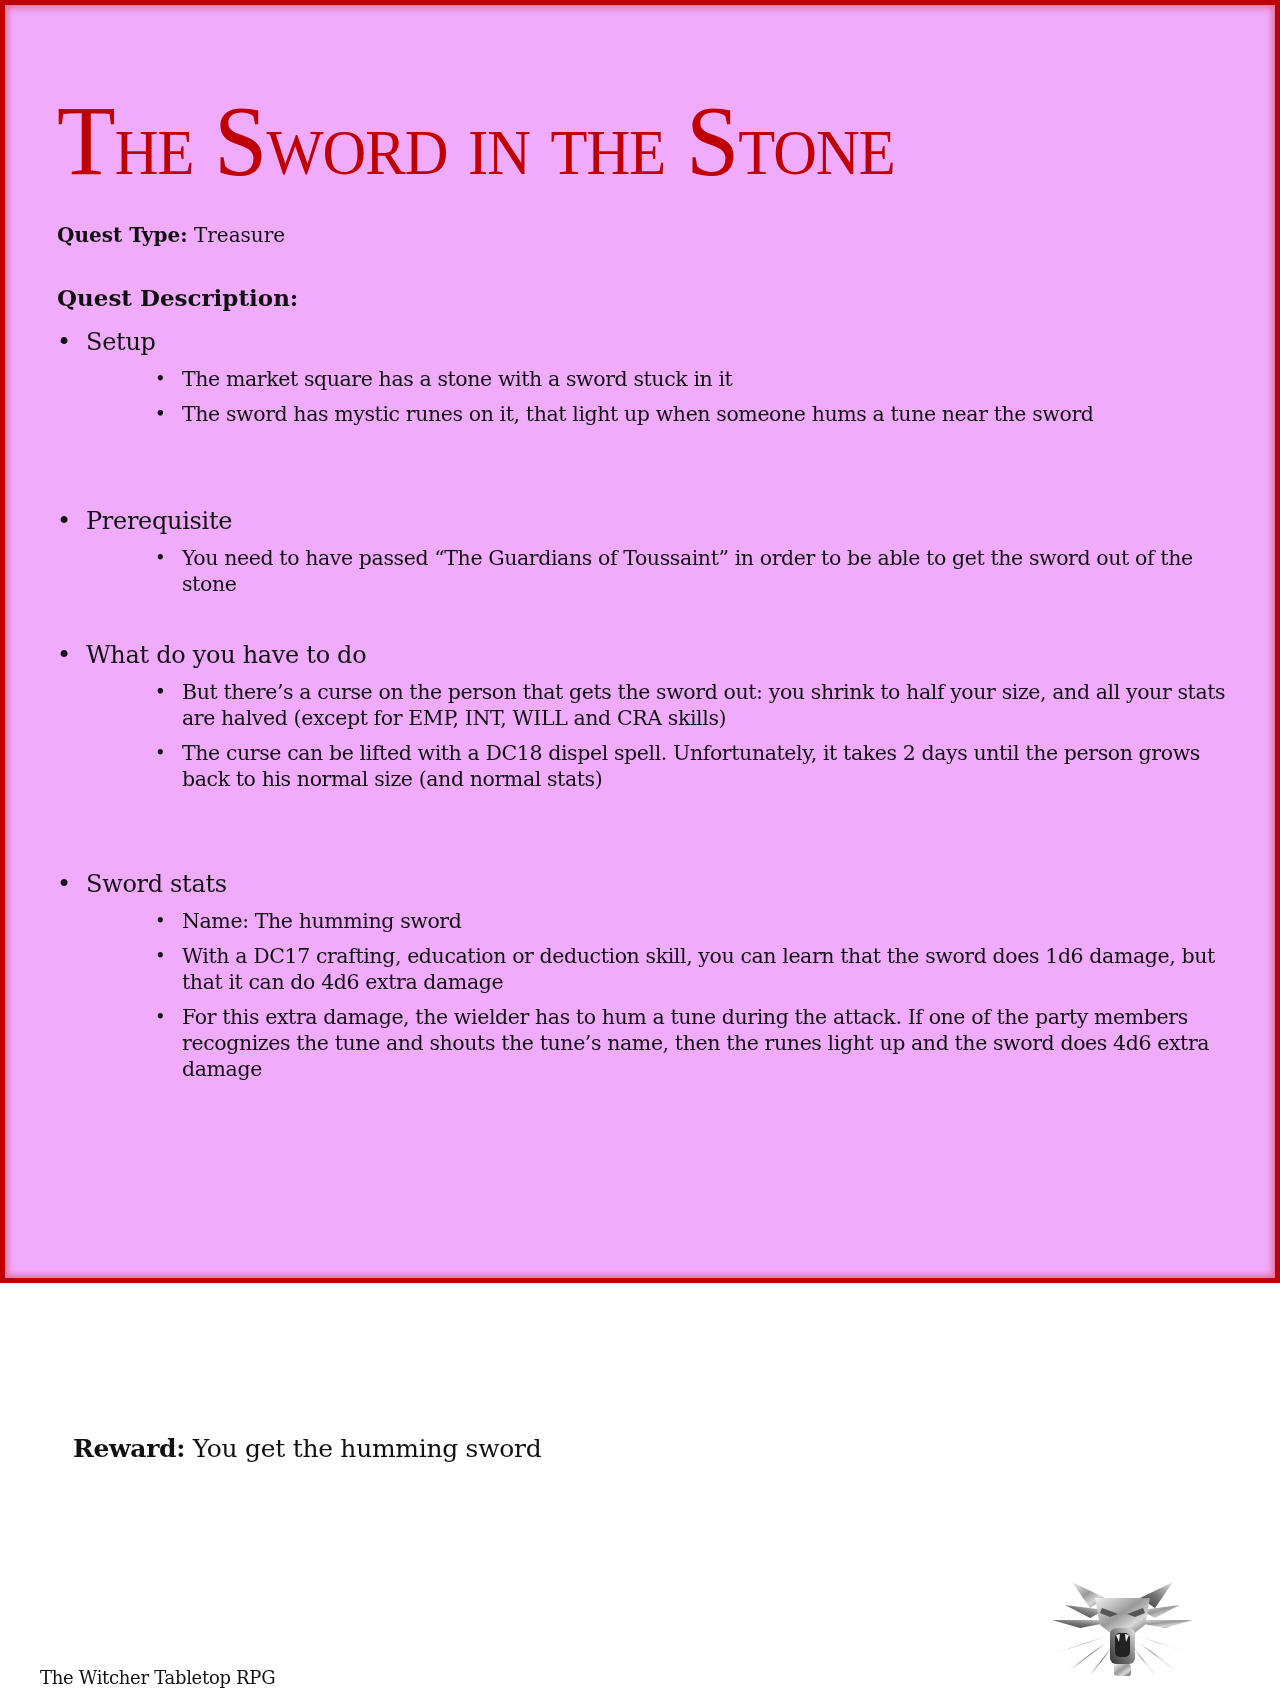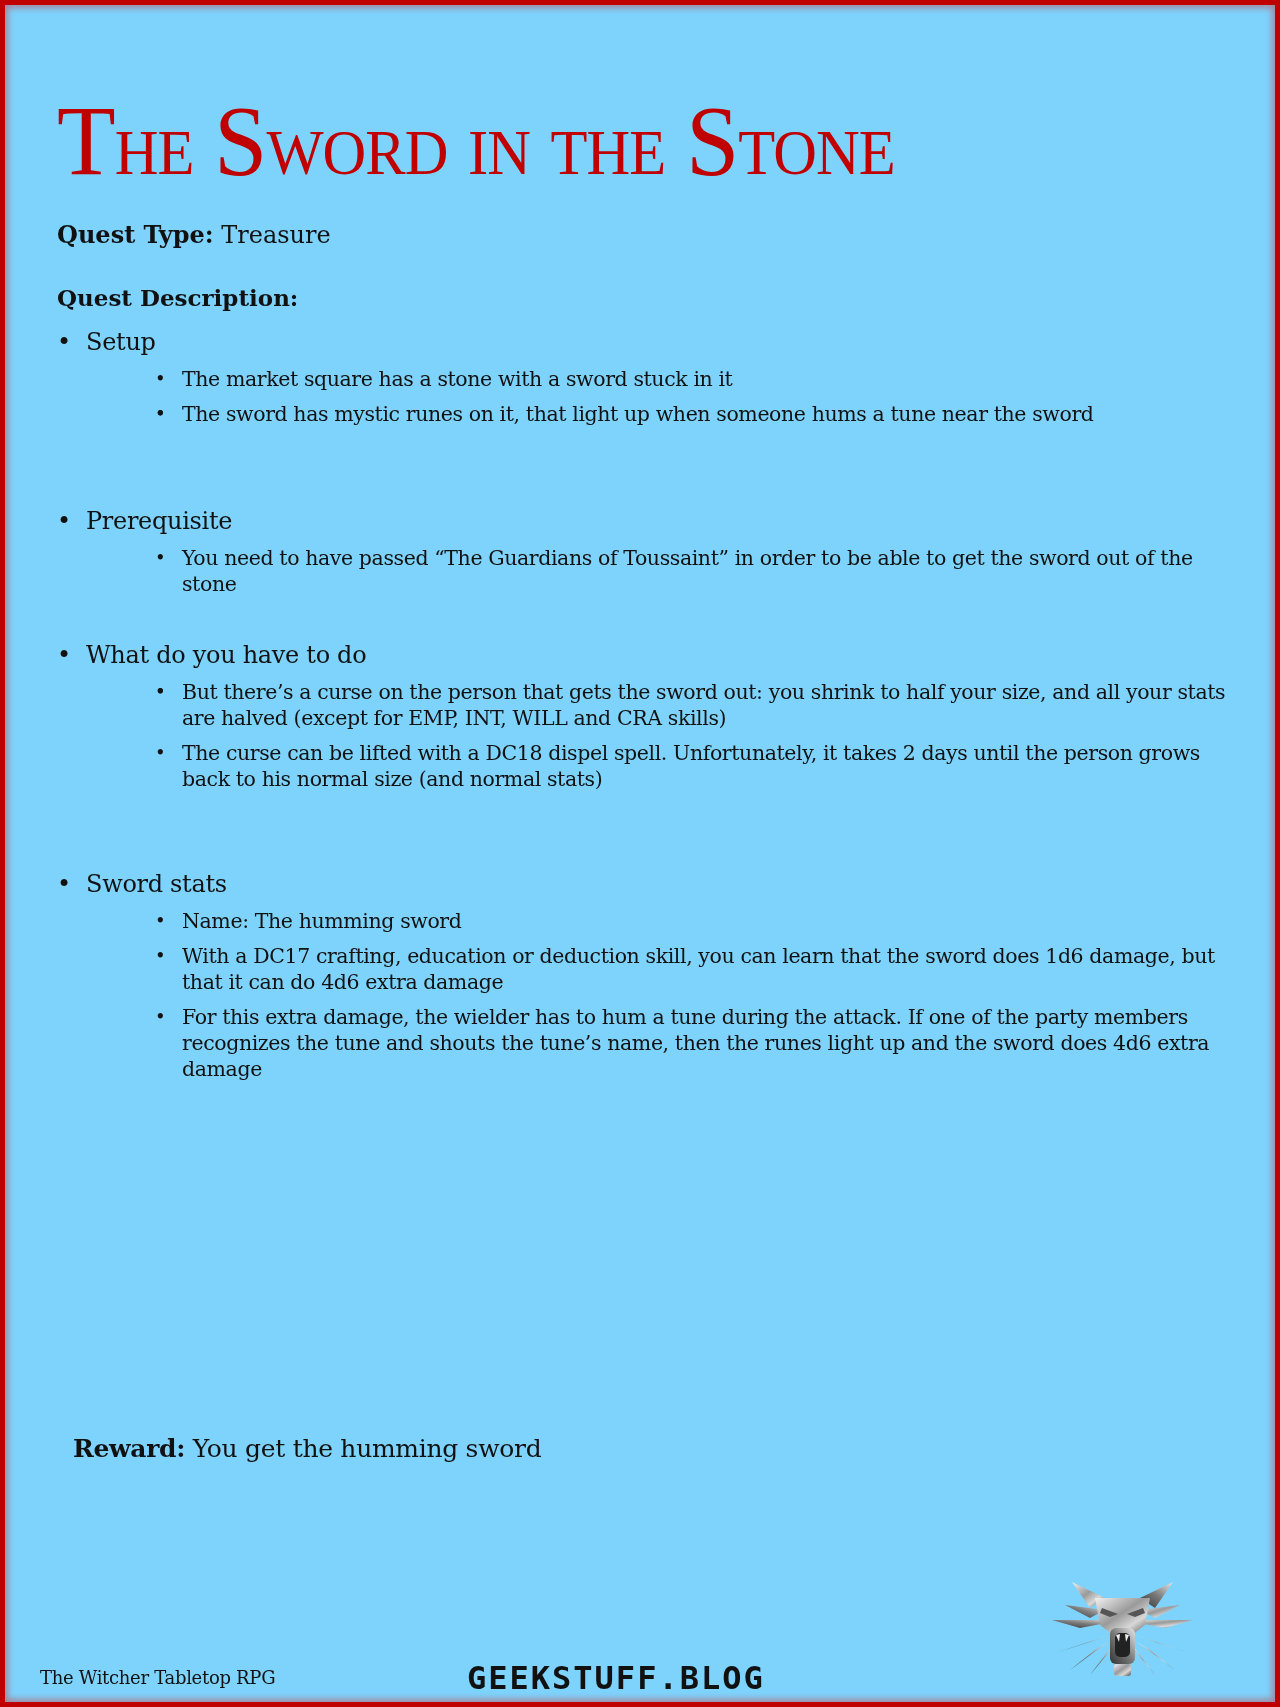--- a/index.html
+++ b/index.html
@@ -1,37 +1,37 @@
 <!DOCTYPE html>
 <html><head>
   <meta charset="utf-8">
   <style>
     html, body { margin: 0; padding: 0; background: #ffffff; }
     body { width: 1280px; height: 1707px; position: relative; overflow: hidden; }
     .page {
-      position: absolute; left: 0; top: 0; width: 1280px; height: 1707px;
+      position: absolute; left: 0; top: 0; width: 1280px; height: 1283px;
       box-sizing: border-box;
       border: 5px solid #c00000;
       box-shadow: inset 0 0 6px 3px rgba(210, 40, 40, 0.45);
-      background: #7dd3fc;
+      background: #f0abfc;
     }
     .title {
       position: absolute; left: 52px; top: 88px;
       font-family: "Liberation Serif", serif;
       color: #c00000;
       font-variant: small-caps;
       font-size: 90px; line-height: 96px;
       letter-spacing: -1px;
       white-space: nowrap;
       margin: 0; font-weight: normal;
       transform: scaleX(0.96); transform-origin: left top;
     }
     .title .cap { font-size: 100px; }
     .serif { font-family: "DejaVu Serif", serif; color: #111; }
-    .qtype { position: absolute; left: 52px; top: 214px; font-size: 24px; line-height: 32px; }
+    .qtype { position: absolute; left: 52px; top: 214px; font-size: 20px; line-height: 32px; }
     .qdesc { position: absolute; left: 52px; top: 277px; font-size: 23px; line-height: 32px; font-weight: bold; }
     b.lbl { font-weight: bold; }
     .section { position: absolute; left: 52px; width: 1170px; }
     .sec-head { position: relative; font-size: 24px; line-height: 30px; padding-left: 29px; letter-spacing: -0.3px; }
     .sec-head .dot { position: absolute; left: 0; top: 0; }
     .sub { position: relative; margin-left: 125px; padding-left: 0; font-size: 20.5px; line-height: 26px; letter-spacing: -0.4px; margin-top: 9px; }
     .sub .dot { position: absolute; left: -27px; top: 0; font-size: 18px; }
     .sub:first-of-type { margin-top: 8px; }
     .reward { position: absolute; left: 52px; top: 1428px; font-size: 25px; line-height: 32px; letter-spacing: -0.3px; margin-left: 16px; }
     .footer-left { position: absolute; left: 35px; top: 1661px; font-size: 18px; line-height: 24px; letter-spacing: -0.3px; }
@@ -75,21 +75,20 @@
   <div class="section serif" style="top:864px;">
     <div class="sec-head"><span class="dot">•</span><span>Sword stats</span></div>
     <div class="sub"><span class="dot">•</span><span>Name: The humming sword</span></div>
     <div class="sub"><span class="dot">•</span><span>With a DC17 crafting, education or deduction skill, you can learn that the sword does 1d6 damage, but that it can do 4d6 extra damage</span></div>
     <div class="sub"><span class="dot">•</span><span>For this extra damage, the wielder has to hum a tune during the attack. If one of the party members recognizes the tune and shouts the tune’s name, then the runes light up and the sword does 4d6 extra damage</span></div>
   </div>
 
   <div class="reward serif"><b class="lbl">Reward:</b><span> You get the humming sword</span></div>
 
   <div class="footer-left serif">The Witcher Tabletop RPG</div>
-  <div class="footer-brand">GEEKSTUFF.BLOG</div>
 
   <svg class="wolf" viewBox="0 0 145 100">
     <defs>
       <linearGradient id="metal" x1="0" y1="0" x2="1" y2="1">
         <stop offset="0" stop-color="#f2f2f2"></stop>
         <stop offset="0.45" stop-color="#9a9a9a"></stop>
         <stop offset="0.7" stop-color="#d8d8d8"></stop>
         <stop offset="1" stop-color="#4a4a4a"></stop>
       </linearGradient>
       <linearGradient id="metal2" x1="1" y1="0" x2="0" y2="1">

